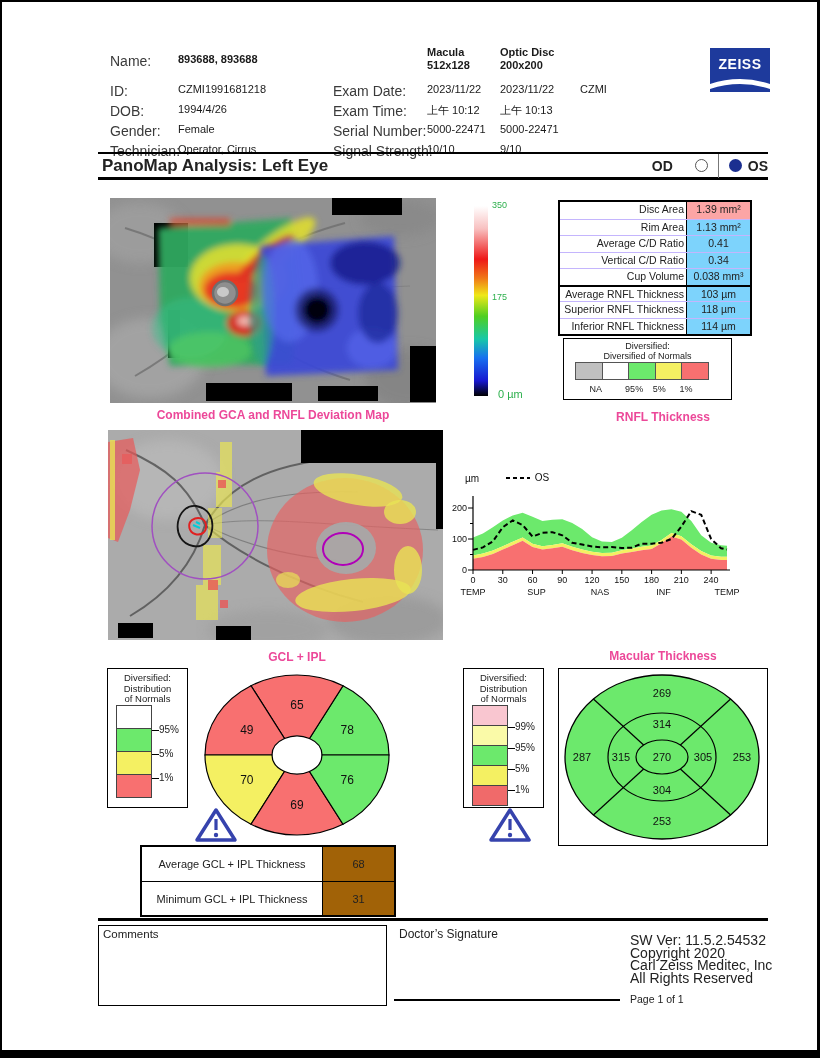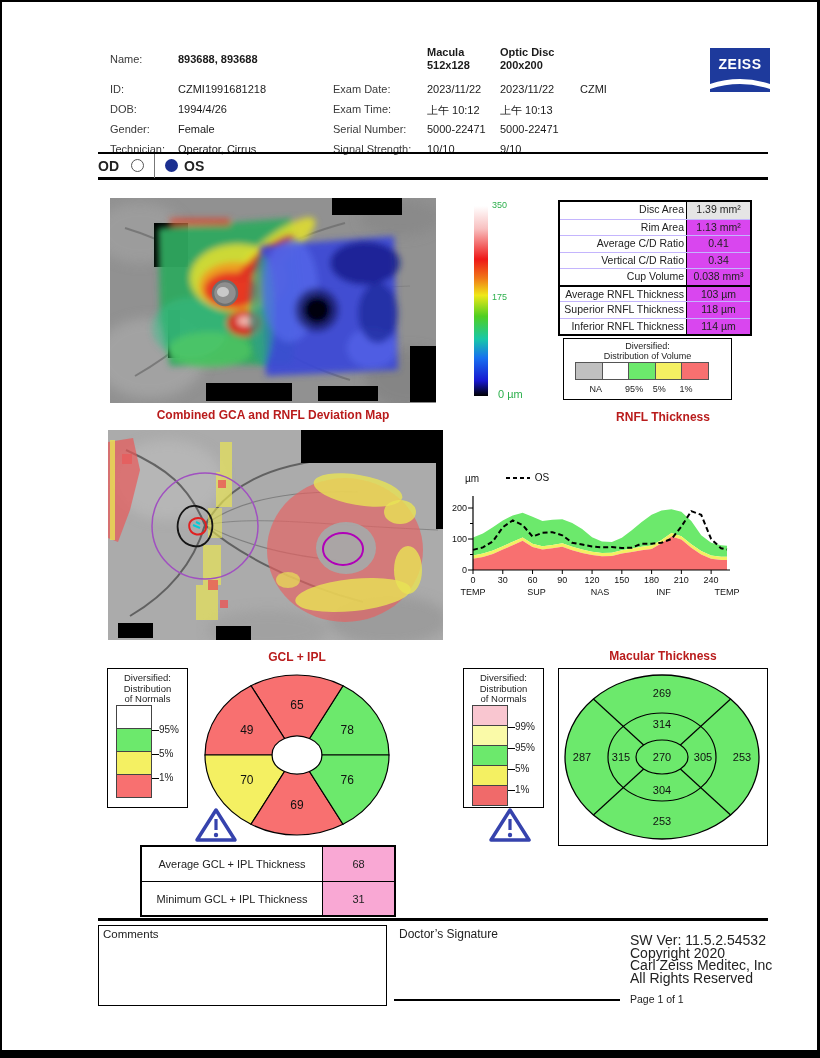--- a/index.html
+++ b/index.html
@@ -2,40 +2,40 @@
 <html><head>
 <meta charset="utf-8">
 <style>
 *{margin:0;padding:0;box-sizing:border-box}
 html,body{background:#fff}
 body{width:820px;height:1058px;position:relative;overflow:hidden;
      font-family:"Liberation Sans",sans-serif;color:#222}
 .frame{position:absolute;inset:0;border-top:2px solid #000;border-right:3px solid #000;
        border-bottom:8px solid #000;border-left:2px solid #000;pointer-events:none;z-index:50}
 .abs{position:absolute}
-.lbl{font-size:11px;color:#3a3a3a}
+.lbl{font-size:14px;color:#3a3a3a}
 .val{font-size:11px;color:#1a1a1a}
 .b{font-weight:bold}
-.cap{position:absolute;font-weight:bold;font-size:12px;text-align:center;color:#b91c1c}
+.cap{position:absolute;font-weight:bold;font-size:12px;text-align:center;color:#ec4899}
 
 .titlebar{position:absolute;left:98px;top:152px;width:670px;height:28px;
           border-top:2px solid #000;border-bottom:3px solid #000;display:flex;align-items:center}
 .titlebar .title{font-size:17px;font-weight:bold;flex:1;padding-left:4px}
 .eyegrp{display:flex;align-items:center}
 .radio-empty{width:13px;height:13px;border:1.5px solid #555;border-radius:50%;display:inline-block}
 .radio-filled{width:13px;height:13px;background:#1b2f90;border-radius:50%;display:inline-block}
 .eyediv{width:1px;height:24px;background:#777;margin:0 10px}
 
 .onh{position:absolute;left:558px;top:200px;width:194px;border:2px solid #000;font-size:10.5px;background:#fff}
 .onh-row{display:flex;border-top:1px solid #c4b5fd;height:16.5px;line-height:15.5px}
 .onh-row:first-child{border-top:none}
 .onh-row.thick{border-top:2px solid #000}
 .onh-label{flex:1;text-align:right;padding-right:2px;white-space:nowrap}
 .onh-value{width:64px;text-align:center;border-left:1px solid #000}
-.bg-na{background:#e5e5e5}.bg-green{background:#d946ef}.bg-red{background:#f9a8d4}
+.bg-na{background:#fca5a5}.bg-green{background:#7dd3fc}.bg-red{background:#a16207}
 
 .hleg{position:absolute;left:563px;top:338px;width:169px;height:62px;border:1px solid #000;
       font-size:9px;text-align:center;background:#fff}
 .hleg-swatches{position:absolute;left:12px;top:23px;width:133px;height:18px;display:flex}
 .hleg-swatches div{flex:1;border:1px solid #555;margin-left:-1px}
 .hleg-labels{position:absolute;left:0;top:45px;width:100%;height:12px}
 .hleg-labels span{position:absolute;transform:translateX(-50%);font-size:9px}
 
 .vleg{position:absolute;width:81px;height:140px;border:1px solid #000;background:#fff}
 .vleg-title{font-size:9.5px;text-align:center;padding-top:4px;line-height:10.5px}
@@ -95,22 +95,23 @@
   <span class="abs val" style="left:500px;top:143px">9/10</span>
 
   <svg class="abs" style="left:710px;top:48px" width="60" height="44" viewBox="0 0 60 44">
     <rect x="0" y="0" width="60" height="44" fill="#1e3a9c"></rect>
     <text x="30" y="21" text-anchor="middle" font-size="14" font-weight="bold" font-family="Liberation Serif, serif" fill="#ffffff" letter-spacing="0.5">ZEISS</text>
     <path d="M0,36 Q30,26 60,36 L60,41 Q30,31 0,41 Z" fill="#ffffff"></path>
   </svg>
 </div>
 
 <div class="titlebar">
+  <div class="title">PanoMap Analysis: Left Eye</div>
   <div class="eyegrp">
-    <span class="b" style="font-size:14px;margin-right:12px">OD</span>
+    <span class="b" style="font-size:14px;margin-right:22px">OD</span>
     <span class="radio-empty"></span>
     <span class="eyediv"></span>
     <span class="radio-filled"></span>
     <span class="b" style="font-size:14px;margin-left:6px">OS</span>
   </div>
 </div>
 
 <svg class="abs" style="left:110px;top:198px" width="326" height="205" viewBox="0 0 326 205">
   <defs>
     <filter id="b3" x="-20%" y="-20%" width="140%" height="140%">
@@ -224,21 +225,21 @@
     </div>
     <div class="onh-row">
       <div class="onh-label">Inferior RNFL Thickness</div>
       <div class="onh-value bg-green">114 µm</div>
     </div>
   </div>
 
 <div class="hleg">
   <div style="line-height:10px;padding-top:2px">
     <div>Diversified:</div>
-    <div>Distribution of Volume</div>
+    <div>Diversified of Normals</div>
   </div>
   <div class="hleg-swatches" id="rnfl-swatches">
       <div style="background: rgb(192, 192, 192);"></div>
       <div style="background: rgb(255, 255, 255);"></div>
       <div style="background: rgb(108, 233, 108);"></div>
       <div style="background: rgb(244, 240, 98);"></div>
       <div style="background: rgb(248, 112, 112);"></div>
     </div>
   <div class="hleg-labels" id="rnfl-labels">
       <span style="left: 19%;">NA</span>

